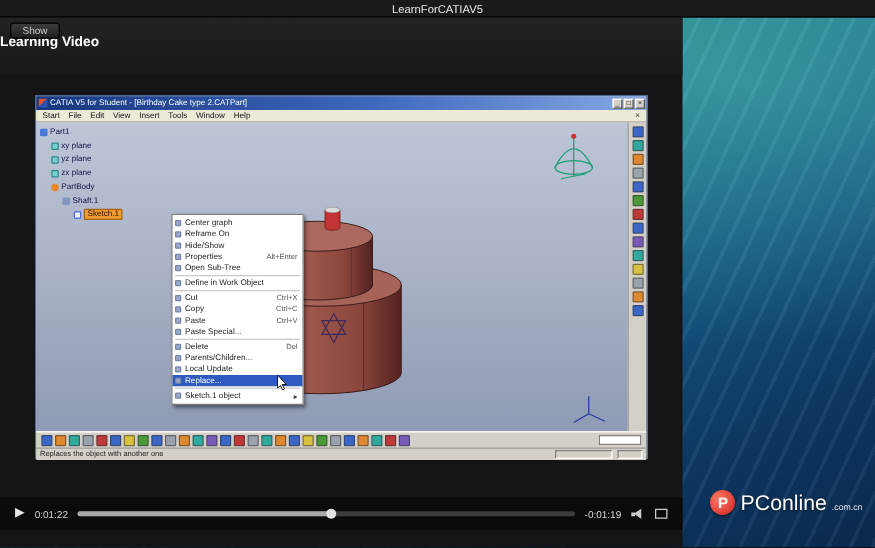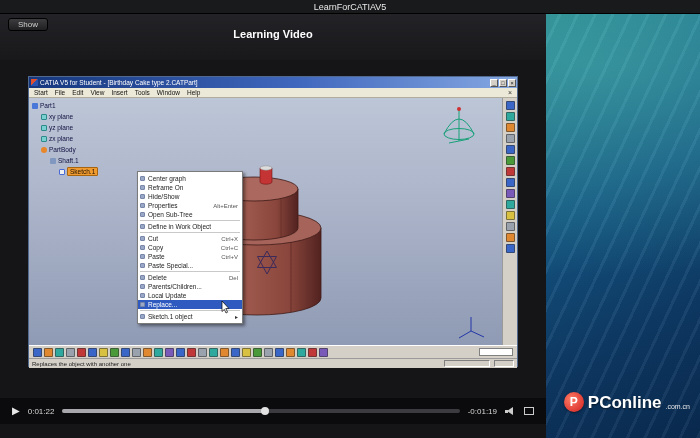--- a/index.html
+++ b/index.html
@@ -10,21 +10,21 @@
       repeating-linear-gradient(115deg, rgba(255,255,255,0.05) 0 3px, rgba(0,0,0,0.05) 3px 16px),
       linear-gradient(155deg,#1d6a70 0%,#2c9488 22%,#237d93 40%,#155a88 62%,#0e3a66 82%,#0a2a50 100%);}
   
   .menubar{position:absolute;top:0;left:0;width:700px;height:14px;background:#191a1c;color:#e9e9e9;
     font-size:9px;line-height:14px;text-align:center;z-index:40;border-bottom:1px solid #000}
   
   .appwin{position:absolute;left:0;top:14px;width:546px;height:424px;background:#151517;z-index:10}
   .apphdrbar{position:absolute;top:0;left:0;width:100%;height:46px;background:linear-gradient(#232327,#18181b)}
   .backbtn{position:absolute;left:8px;top:4px;width:40px;height:13px;background:linear-gradient(#3c3c40,#202022);
     border:1px solid #000;border-radius:3px;color:#cfcfcf;font-size:8px;line-height:11px;text-align:center;z-index:3}
-  .apphdr{position:absolute;left:0;top:14px;width:100%;text-align:center;color:#fff;font-size:11px;font-weight:bold;z-index:2}
+  .apphdr{position:absolute;left:0;top:14px;width:100%;text-align:left;color:#fff;font-size:11px;font-weight:bold;z-index:2}
   
   .video{position:absolute;left:28px;top:62px;width:490px;height:291px;background:#23242a}
   .cwin{position:absolute;inset:0;border:1px solid #55700;border:1px solid #51688f;background:#d4d0c8}
   .ctitle{position:absolute;left:0;top:0;right:0;height:11px;display:flex;align-items:center;gap:2px;
     background:linear-gradient(90deg,#16377e,#3f67bd 55%,#85a8e2);color:#fff;font-size:6.5px;padding-left:2px;white-space:nowrap}
   .cico{width:7px;height:7px;background:linear-gradient(135deg,#e05030 45%,#2a52b0 45%);flex:0 0 auto}
   .cbtns{margin-left:auto;display:flex;gap:1px;padding-right:1px}
   .cb{width:8px;height:8px;background:#d4d0c8;border:1px solid #fff;border-right-color:#555;border-bottom-color:#555;
     color:#111;font-size:5.5px;line-height:6px;text-align:center}
   .cmenu{position:absolute;left:0;top:11px;right:0;height:10px;background:#ece9d8;border-bottom:1px solid #b0ad9e;
@@ -81,21 +81,21 @@
   .vol{position:relative;width:11px;height:9px}
   .vol::before{content:"";position:absolute;left:0;top:3px;width:3px;height:3px;background:#ccc}
   .vol::after{content:"";position:absolute;left:2px;top:0;width:0;height:0;
     border-top:4.5px solid transparent;border-bottom:4.5px solid transparent;border-right:6px solid #ccc}
   .fsbtn{width:10px;height:8px;border:1px solid #ccc}
   
   .watermark{position:absolute;right:10px;bottom:26px;z-index:20;color:#fff}
   .wmrow{display:flex;align-items:flex-end;gap:4px}
   .wmlogo{width:20px;height:20px;border-radius:50%;background:radial-gradient(circle at 35% 35%,#ff7a64,#cf1f1f);
     color:#fff;font-weight:bold;font-size:12px;text-align:center;line-height:20px;box-shadow:0 1px 2px rgba(0,0,0,.5)}
-  .wmbrand{font-size:17px;font-weight:bold;line-height:18px;text-shadow:0 1px 2px rgba(0,0,0,.6)}
+  .wmbrand{font-size:17px;font-weight:normal;line-height:18px;text-shadow:0 1px 2px rgba(0,0,0,.6)}
   .wmdom{font-size:7px;color:#eaeaea;padding-bottom:2px}
   .wmsub{font-size:11px;letter-spacing:3px;margin-top:2px;text-shadow:0 1px 2px rgba(0,0,0,.6)}
 </style>
 </head>
 <body>
 
 <div class="screen">
 
   <div class="menubar">
     <span>LearnForCATIAV5</span>

